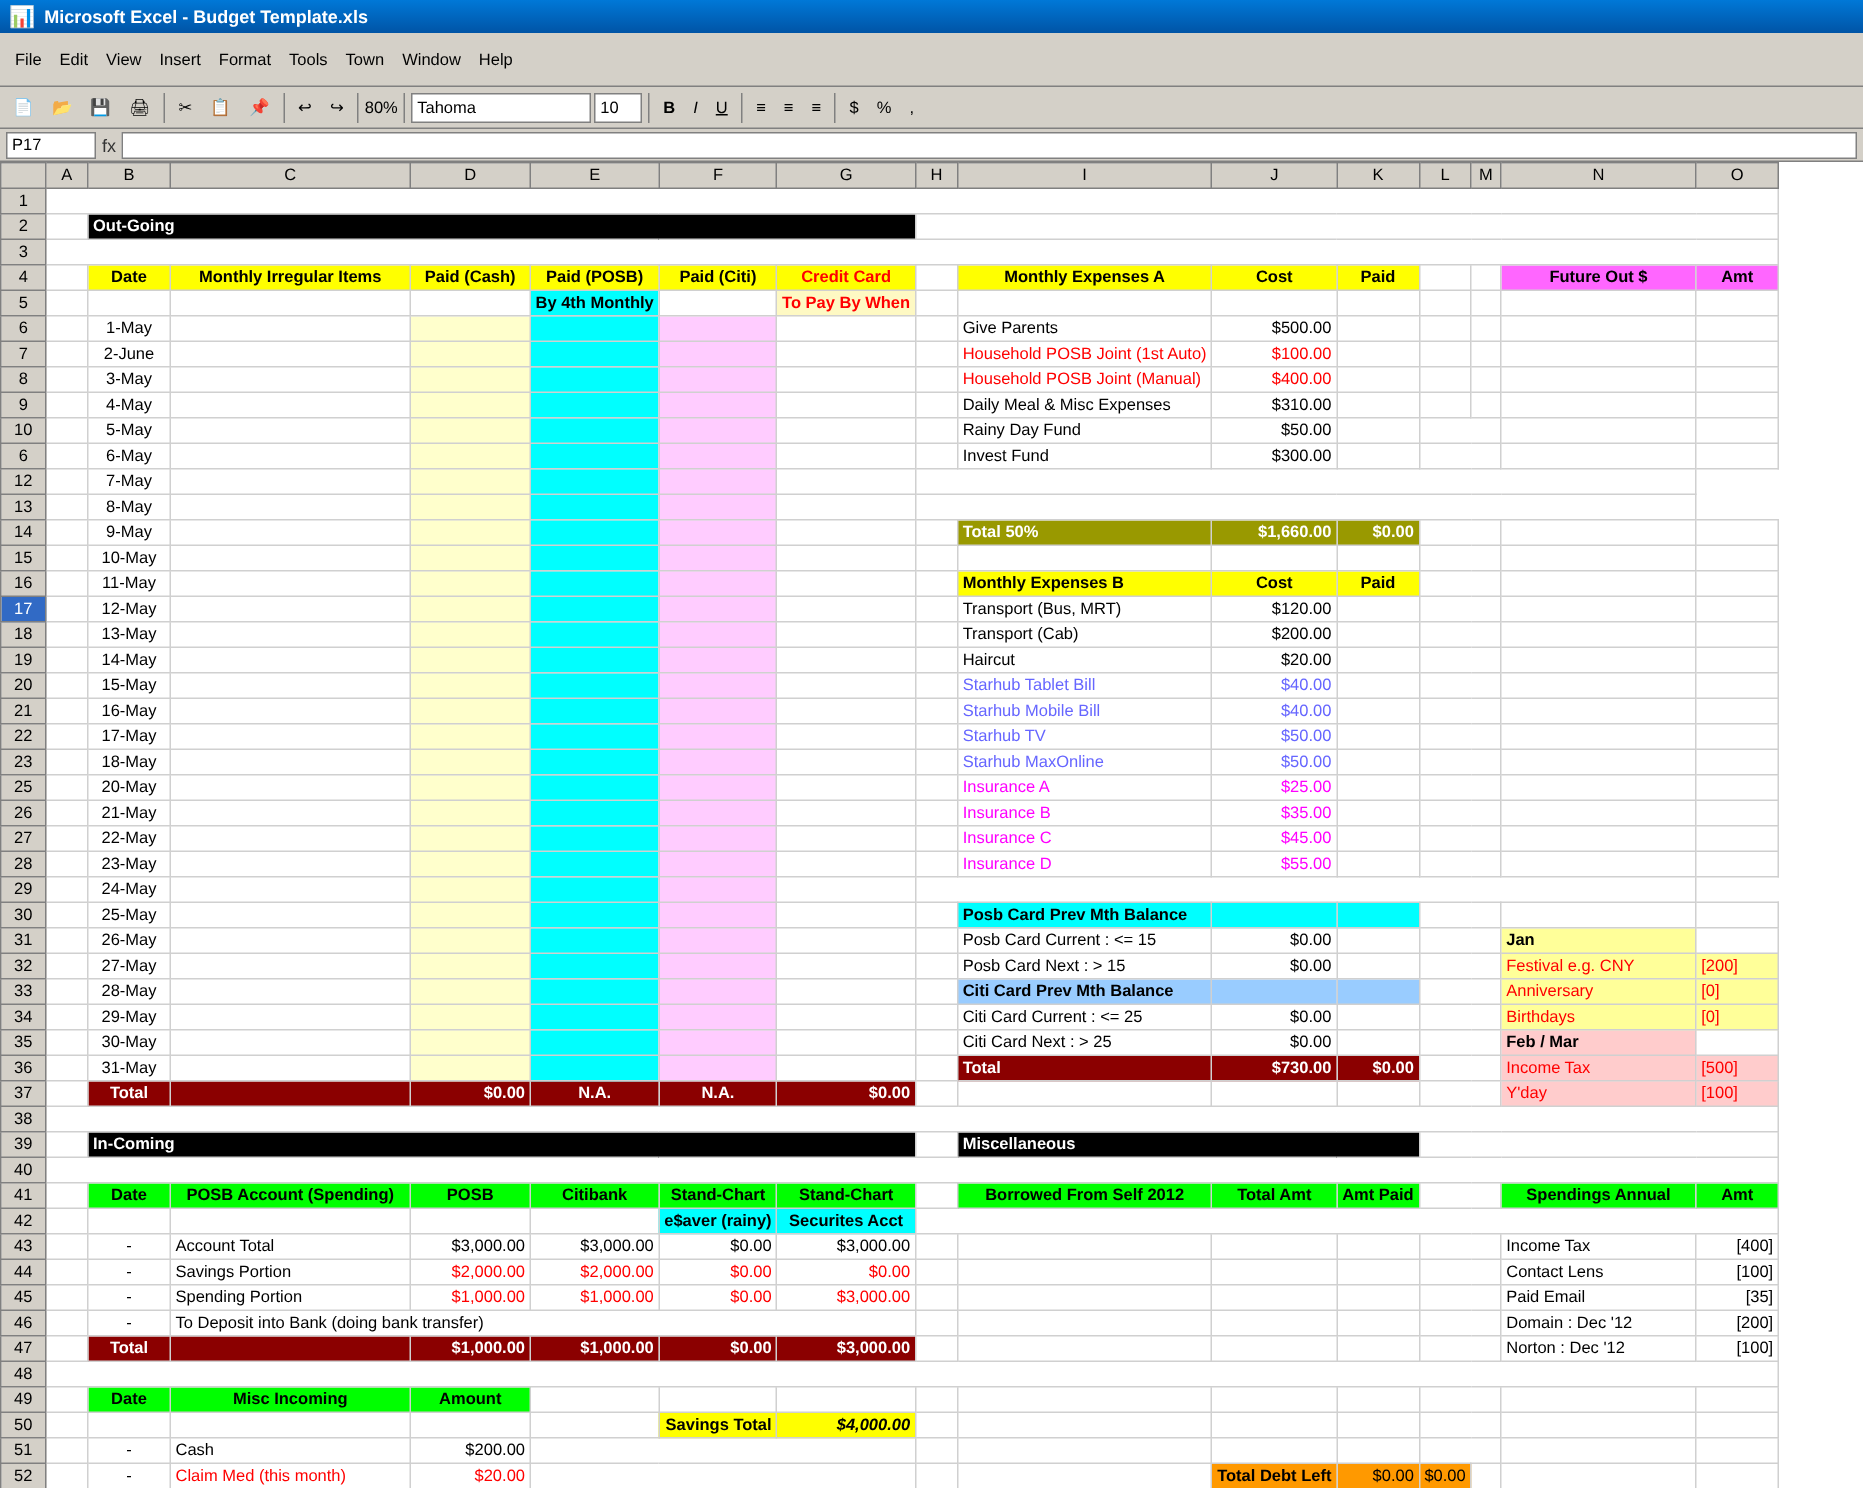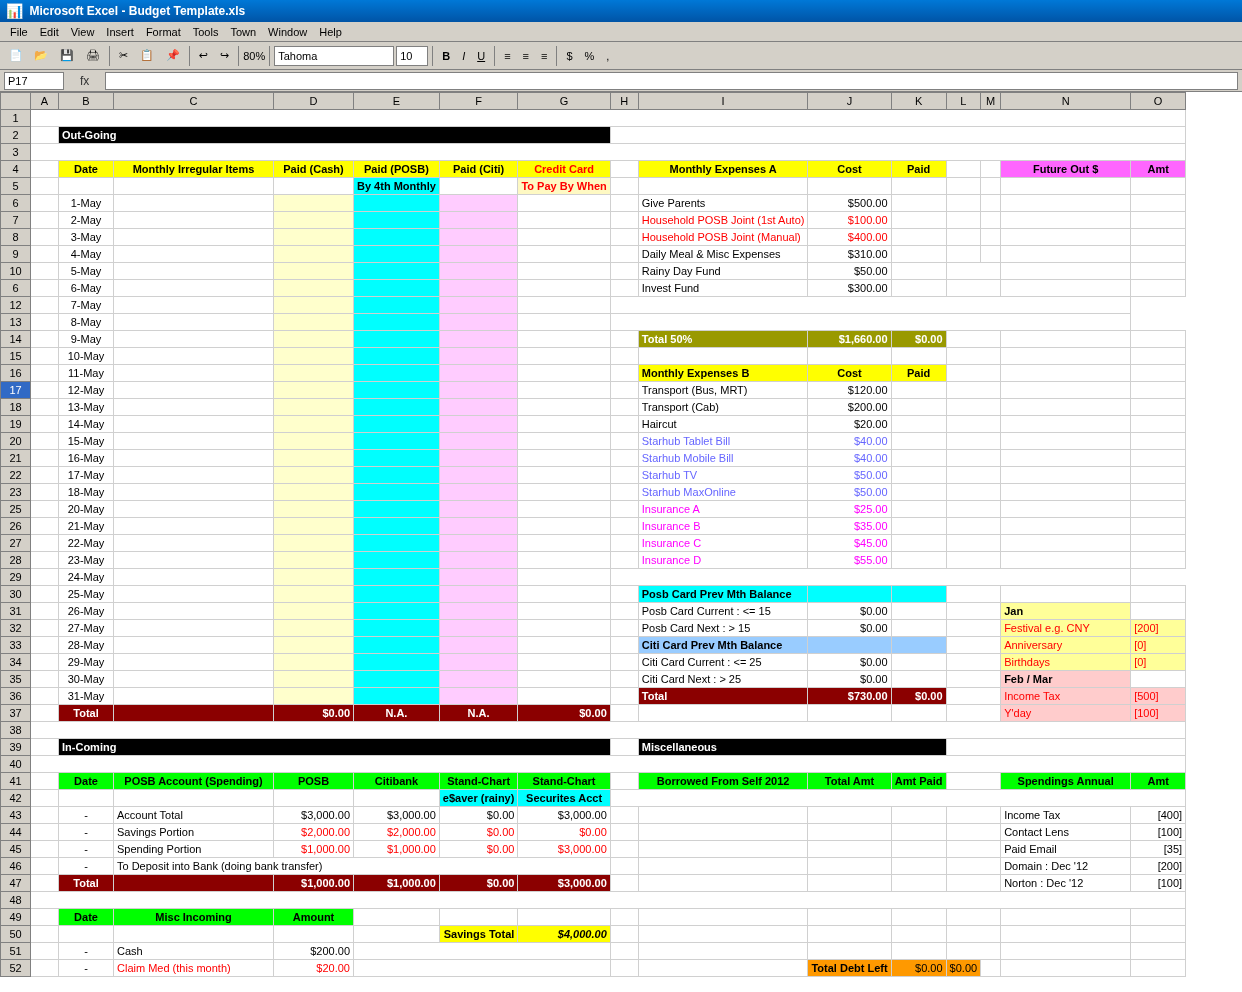--- a/index.html
+++ b/index.html
@@ -18,21 +18,21 @@
       height: 22px;
     }
     .title-bar .icon { font-size: 14px; }
     
     
     .menu-bar {
       background: #d4d0c8;
       border-bottom: 1px solid #808080;
       display: flex;
       align-items: center;
-      height: 20px;
+      height: 36px;
       padding: 0 4px;
     }
     .menu-bar span {
       padding: 2px 6px;
       font-size: 11px;
       cursor: pointer;
     }
     
     
     .toolbar {
@@ -64,21 +64,21 @@
     .size-select { width: 32px; }
     
     
     .formula-bar {
       background: #d4d0c8;
       border-bottom: 1px solid #808080;
       display: flex;
       align-items: center;
       height: 22px;
       padding: 1px 4px;
-      gap: 16px;
+      gap: 4px;
     }
     .name-box {
       width: 60px;
       border: 1px solid #808080;
       padding: 1px 3px;
       font-size: 11px;
       height: 18px;
       background: white;
     }
     .formula-sep { font-size: 12px; color: #333; }
@@ -308,21 +308,21 @@
     <td class="cell"></td>
     <td class="cell"></td>
     <td class="cell"></td>
     <td class="cell"></td>
     <td class="cell"></td>
   </tr>
 
   <tr>
     <td class="row-hdr">7</td>
     <td class="cell"></td>
-    <td class="cell align-center">2-May</td>
+    <td class="cell align-center">2-June</td>
     <td class="cell"></td>
     <td class="cell light-yellow-bg"></td>
     <td class="cell cyan-bg"></td>
     <td class="cell light-pink-bg"></td>
     <td class="cell"></td>
     <td class="cell"></td>
     <td class="cell red-text">Household POSB Joint (1st Auto)</td>
     <td class="cell align-right red-text">$100.00</td>
     <td class="cell"></td>
     <td class="cell"></td>

